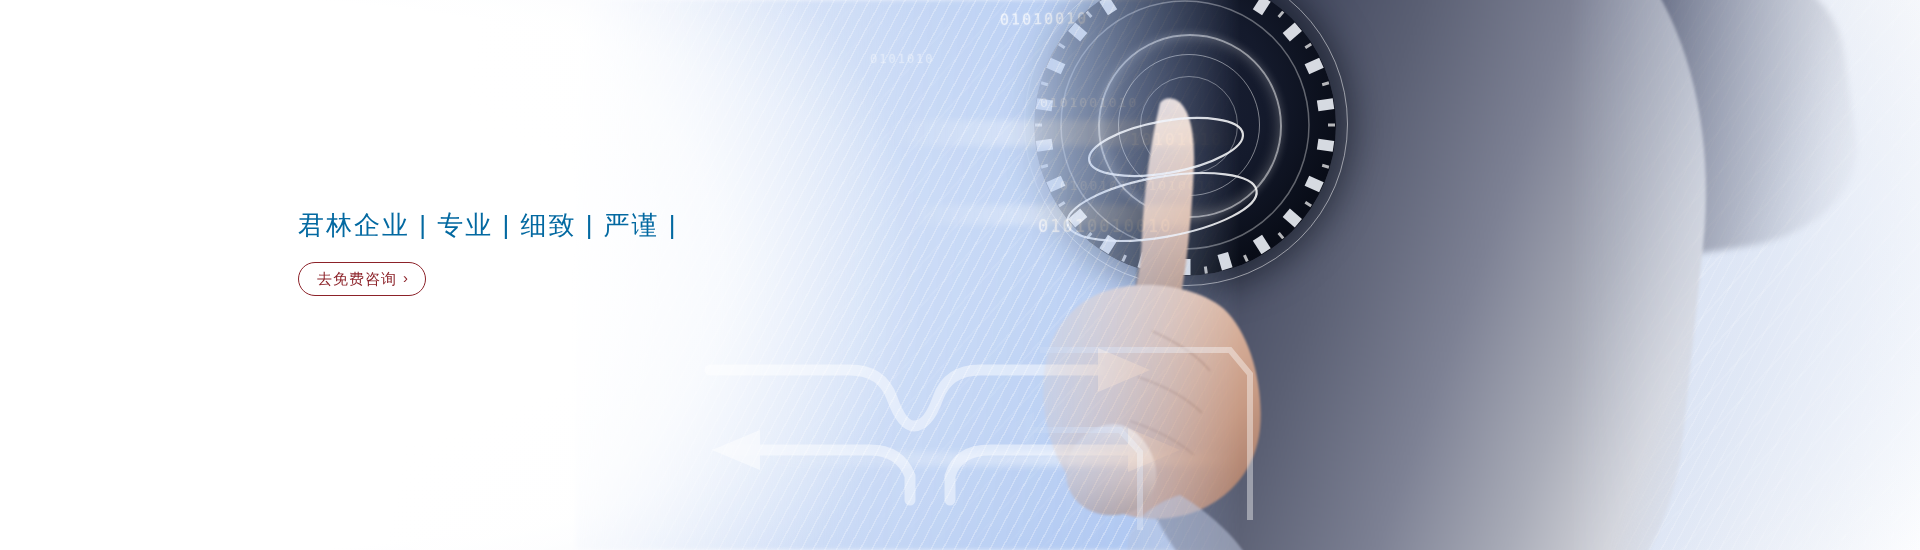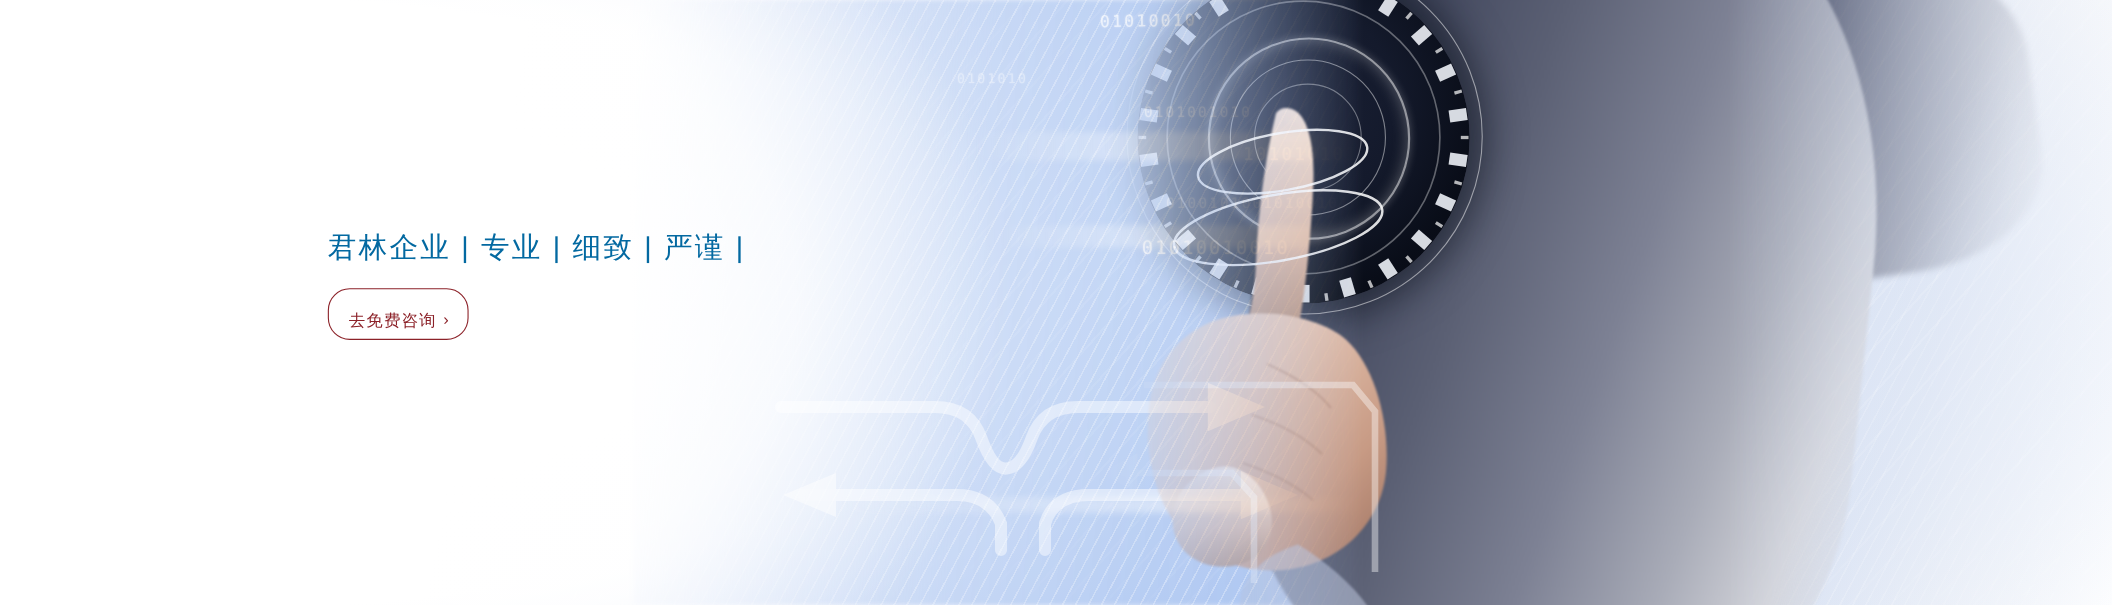--- a/index.html
+++ b/index.html
@@ -63,21 +63,21 @@
     letter-spacing:2px;
     white-space:nowrap;
     user-select:none;
     text-shadow:0 0 2px rgba(255,255,255,.6);
   }
   .b1{left:1000px;top:10px;font-size:15px;transform:rotate(-1deg);opacity:.85;}
   .b2{left:1040px;top:95px;font-size:13px;opacity:.7;}
   .b3{left:1130px;top:130px;font-size:16px;opacity:.95;}
   .b4{left:1060px;top:178px;font-size:13px;opacity:.55;}
   .b5{left:1038px;top:216px;font-size:17px;opacity:.9;}
-  .b6{left:870px;top:64px;font-size:12px;opacity:.5;}
+  .b6{left:870px;top:52px;font-size:12px;opacity:.5;}
 
   
   .band{position:absolute;background:linear-gradient(90deg,rgba(255,255,255,0) 0%,rgba(255,255,255,.55) 35%,rgba(255,255,255,.5) 70%,rgba(255,255,255,0) 100%);}
   .band1{left:880px;top:120px;width:680px;height:26px;filter:blur(3px);}
   .band2{left:900px;top:205px;width:640px;height:20px;filter:blur(3px);}
   .band3{left:760px;top:452px;width:900px;height:14px;filter:blur(3px);opacity:.8;}
 
   
   .photo{
     position:absolute;right:0;top:0;width:920px;height:550px;
@@ -154,21 +154,21 @@
   .tagline{
     position:absolute;left:2px;top:208px;
     font-size:26px;
     color:#0369a1;
     letter-spacing:2px;
     white-space:nowrap;
   }
   .cta{
     position:absolute;left:2px;top:262px;
     display:inline-flex;align-items:center;gap:6px;
-    padding:21px 16px 9px 18px;
+    padding:8px 16px 9px 18px;
     border:1px solid #8c2229;
     border-radius:20px;
     color:#8c2229;
     font-size:15px;
     letter-spacing:1px;
     background:transparent;
     cursor:pointer;
     line-height:1;
     white-space:nowrap;
   }

